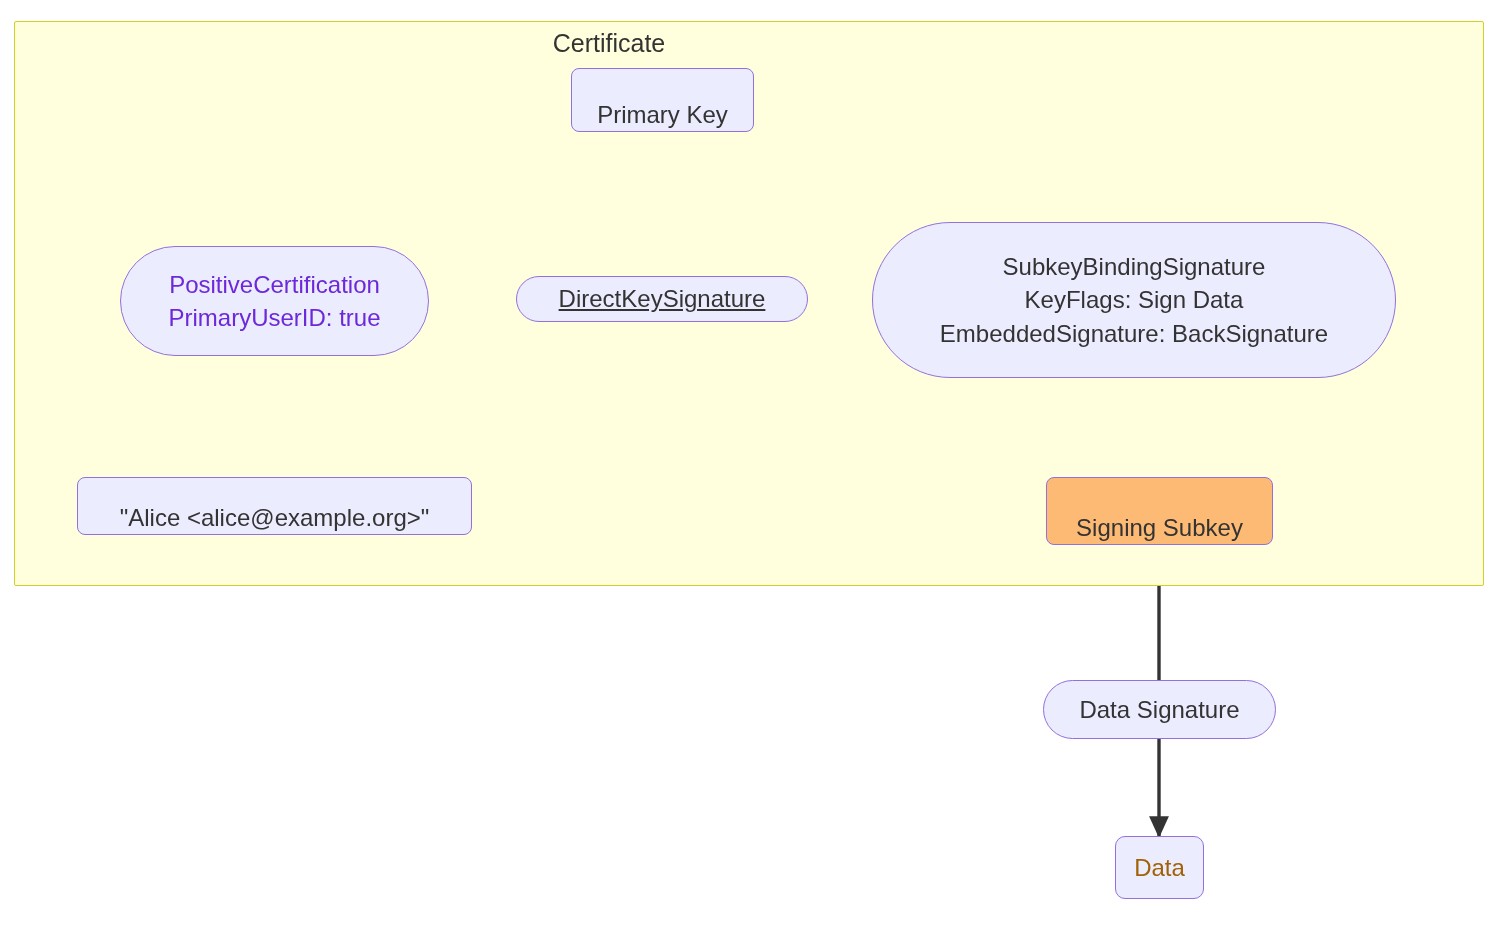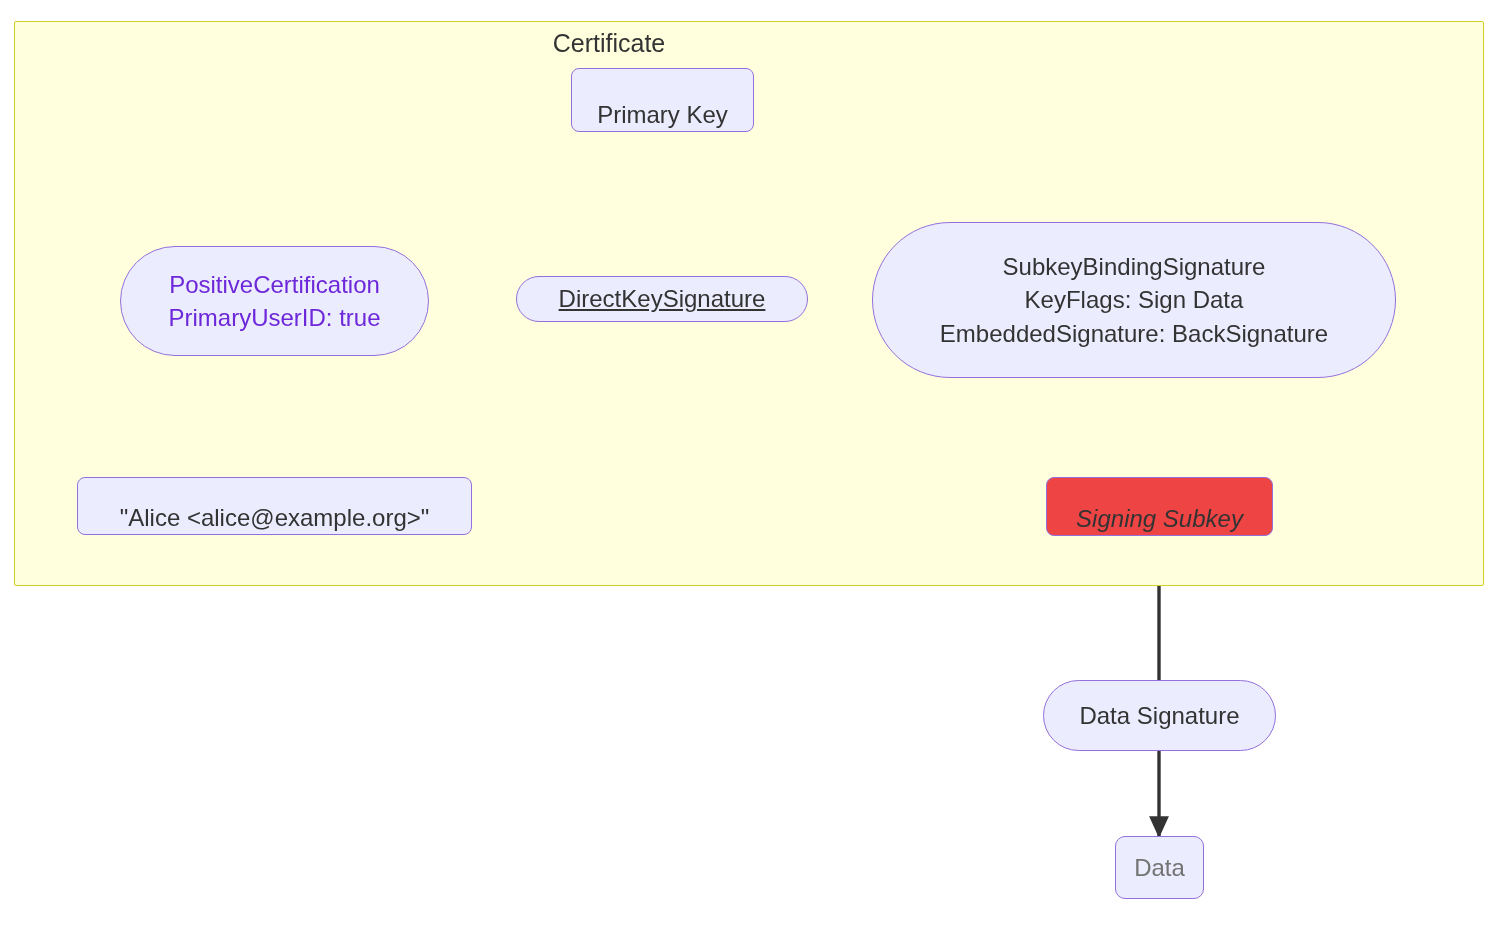--- a/index.html
+++ b/index.html
@@ -93,18 +93,18 @@
 
   <div id="node-layer">
       <div class="node rect" style="left: 571px; top: 68px; width: 183px; height: 64px; font-size: 24px; background: rgb(236, 236, 255); border-color: rgb(147, 112, 219); color: rgb(51, 51, 51);"><span class="node-label">Primary Key</span></div>
       <div class="node stadium" style="left: 120px; top: 246px; width: 309px; height: 110px; font-size: 24px; background: rgb(236, 236, 255); border-color: rgb(147, 112, 219); color: #6d28d9;"><span class="node-label">PositiveCertification
 PrimaryUserID: true</span></div>
       <div class="node stadium" style="left: 516px; top: 276px; width: 292px; height: 46px; font-size: 24px; background: rgb(236, 236, 255); border-color: rgb(147, 112, 219); color: rgb(51, 51, 51); text-decoration: underline;"><span class="node-label">DirectKeySignature</span></div>
       <div class="node stadium" style="left: 872px; top: 222px; width: 524px; height: 156px; font-size: 24px; background: rgb(236, 236, 255); border-color: rgb(147, 112, 219); color: rgb(51, 51, 51);"><span class="node-label">SubkeyBindingSignature
 KeyFlags: Sign Data
 EmbeddedSignature: BackSignature</span></div>
       <div class="node rect" style="left: 77px; top: 477px; width: 395px; height: 58px; font-size: 24px; background: rgb(236, 236, 255); border-color: rgb(147, 112, 219); color: rgb(51, 51, 51);"><span class="node-label">"Alice &lt;alice@example.org&gt;"</span></div>
-      <div class="node rect" style="left: 1046px; top: 477px; width: 227px; height: 59px; font-size: 24px; background: #ef4444; border-color: rgb(147, 112, 219); color: rgb(51, 51, 51); font-style: italic;"><span class="node-label">Signing Subkey</span></div>
-      <div class="node stadium" style="left: 1043px; top: 680px; width: 233px; height: 71px; font-size: 24px; background: rgb(236, 236, 255); border-color: rgb(147, 112, 219); color: rgb(51, 51, 51);"><span class="node-label">Data Signature</span></div>
-      <div class="node round" style="left: 1115px; top: 836px; width: 89px; height: 63px; font-size: 24px; background: rgb(236, 236, 255); border-color: rgb(147, 112, 219); color: #737373;"><span class="node-label">Data</span></div>
+      <div class="node rect" style="left: 1046px; top: 477px; width: 227px; height: 68px; font-size: 24px; background: #fdba74; border-color: rgb(147, 112, 219); color: rgb(51, 51, 51);"><span class="node-label">Signing Subkey</span></div>
+      <div class="node stadium" style="left: 1043px; top: 680px; width: 233px; height: 59px; font-size: 24px; background: rgb(236, 236, 255); border-color: rgb(147, 112, 219); color: rgb(51, 51, 51);"><span class="node-label">Data Signature</span></div>
+      <div class="node round" style="left: 1115px; top: 836px; width: 89px; height: 63px; font-size: 24px; background: rgb(236, 236, 255); border-color: rgb(147, 112, 219); color: #a16207;"><span class="node-label">Data</span></div>
     </div>
 
 </div>
 
 </body></html>

